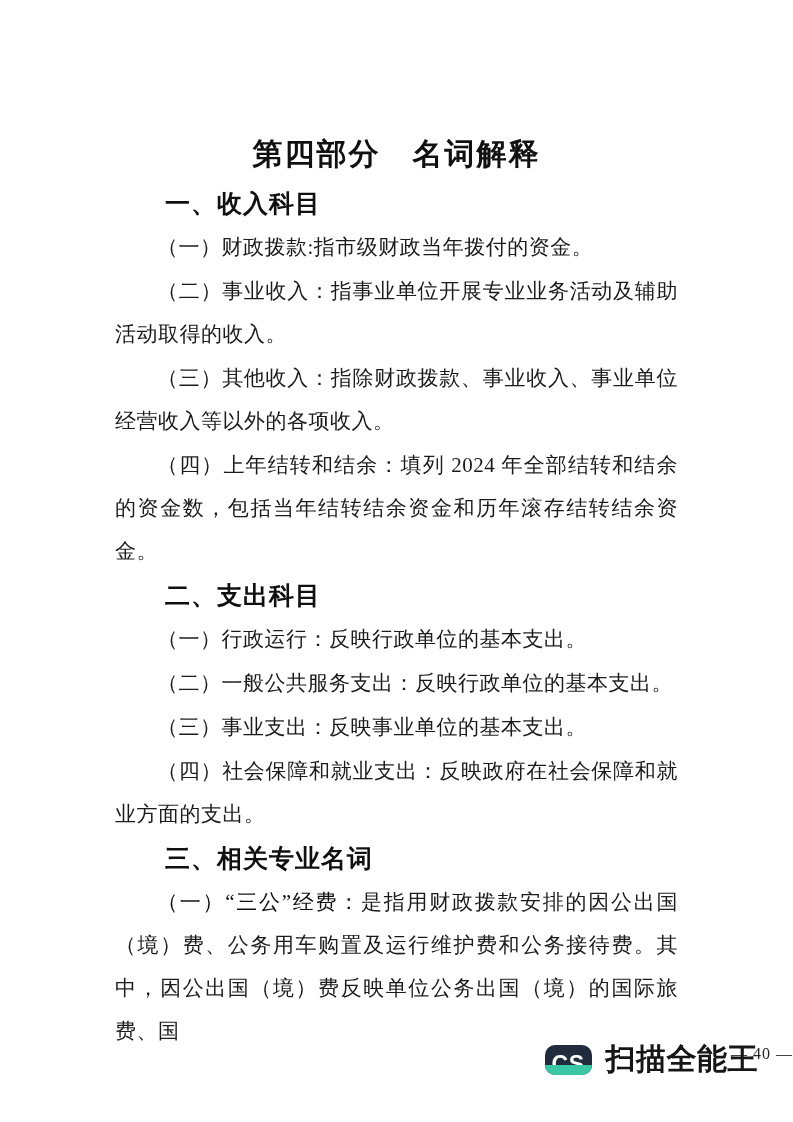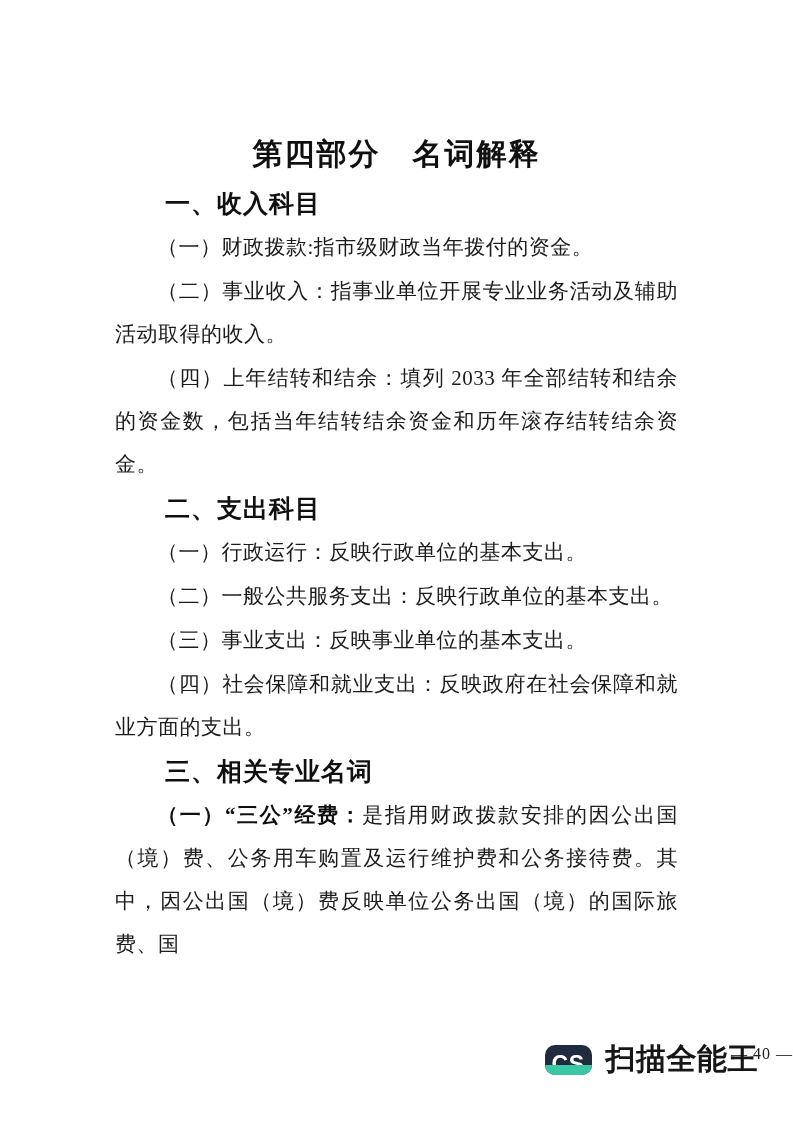--- a/index.html
+++ b/index.html
@@ -39,21 +39,21 @@
   .para {
     margin:1px 0;
     font-size:21px;
     line-height:43px;
     letter-spacing:0.5px;
     text-indent:2em;
     text-align:justify;
     color:#1b1b1b;
   }
   .para .lead {
-    font-weight:700;
+    font-weight:400;
     color:#0f0f0f;
   }
   .page-number {
     position:absolute;
     left:0; right:0;
     top:1045px;
     text-align:right;
     font-size:16px;
     letter-spacing:1px;
     color:#222222;
@@ -105,21 +105,22 @@
 <div class="page">
 
   <main class="content">
 
     <h1 class="doc-title">第四部分　名词解释</h1>
 
     <section>
       <h2 class="section-heading">一、收入科目</h2>
       <p class="para">（一）财政拨款:指市级财政当年拨付的资金。</p>
       <p class="para">（二）事业收入：指事业单位开展专业业务活动及辅助活动取得的收入。</p>
-      <p class="para">（四）上年结转和结余：填列 2033 年全部结转和结余的资金数，包括当年结转结余资金和历年滚存结转结余资金。</p>
+      <p class="para">（三）其他收入：指除财政拨款、事业收入、事业单位经营收入等以外的各项收入。</p>
+      <p class="para">（四）上年结转和结余：填列 2024 年全部结转和结余的资金数，包括当年结转结余资金和历年滚存结转结余资金。</p>
     </section>
 
     <section>
       <h2 class="section-heading">二、支出科目</h2>
       <p class="para">（一）行政运行：反映行政单位的基本支出。</p>
       <p class="para">（二）一般公共服务支出：反映行政单位的基本支出。</p>
       <p class="para">（三）事业支出：反映事业单位的基本支出。</p>
       <p class="para">（四）社会保障和就业支出：反映政府在社会保障和就业方面的支出。</p>
     </section>
 

